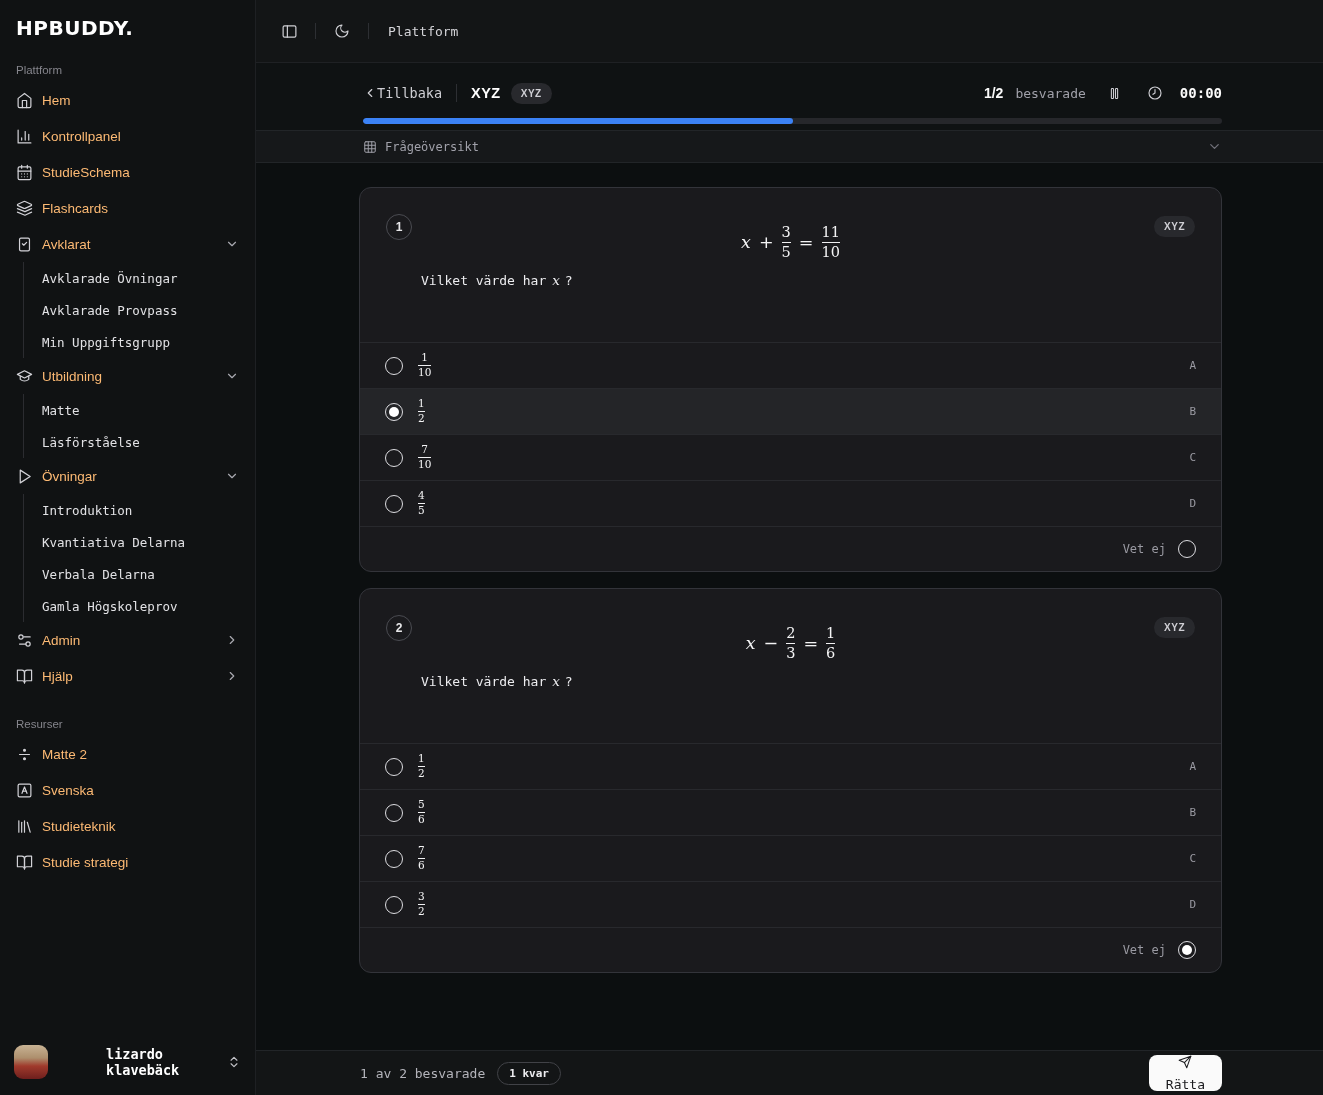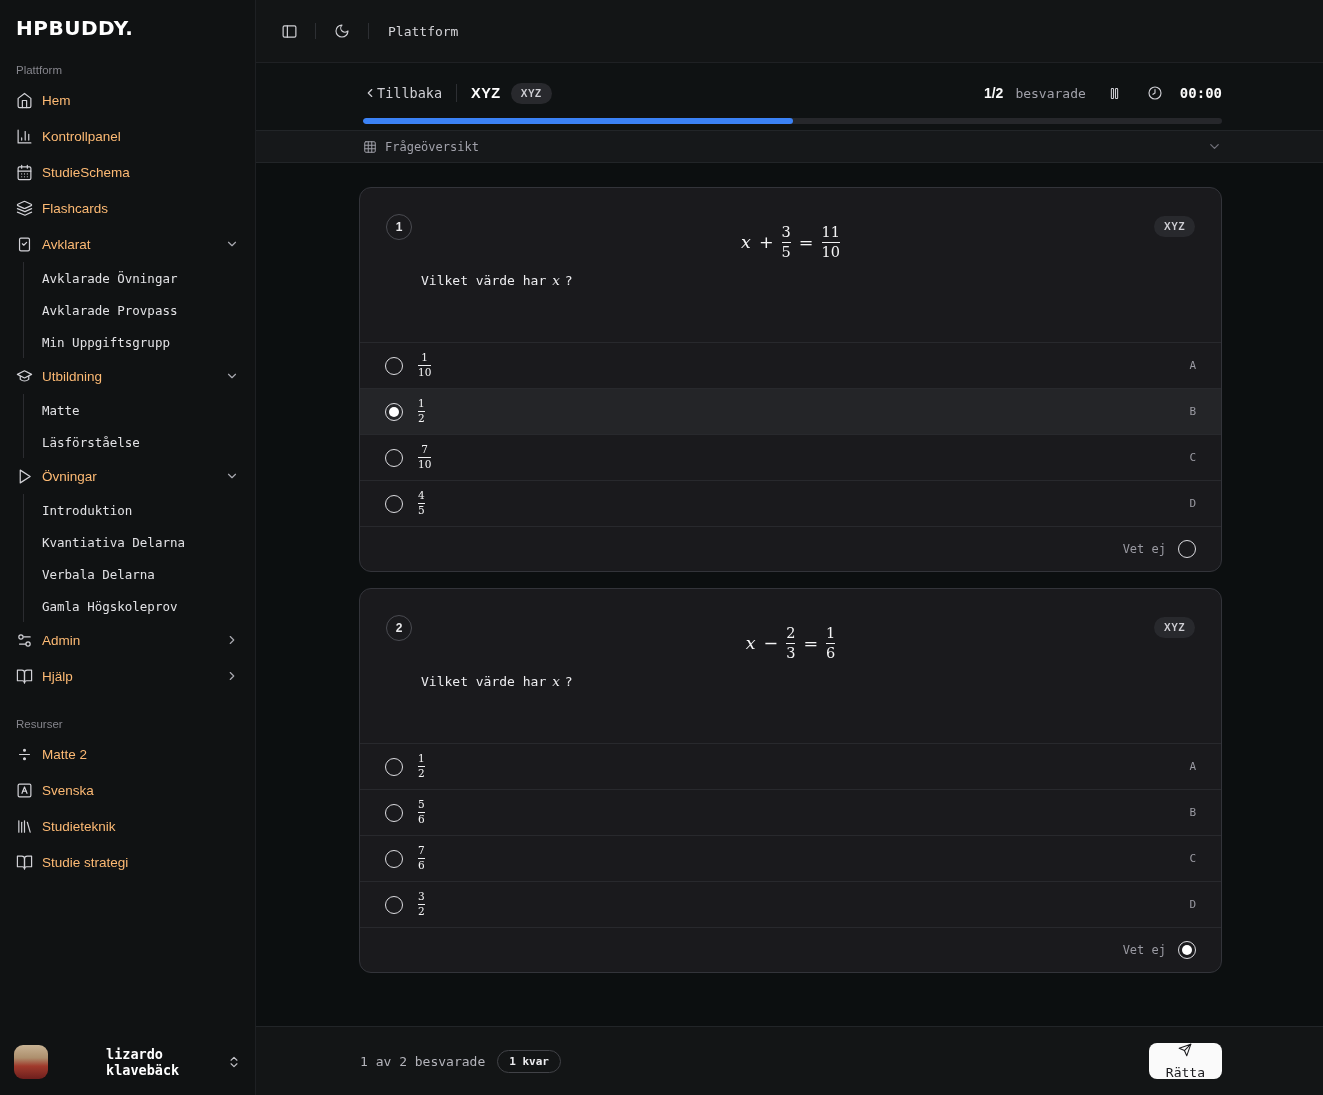--- a/index.html
+++ b/index.html
@@ -65,21 +65,21 @@
   .option-row.selected { background:#242528; }
   .opt-frac { display:inline-flex; flex-direction:column; align-items:center; font-family:"DejaVu Serif", serif; font-size:10.5px; line-height:1.1; color:#f4f4f5; margin-left:15px; }
   .opt-frac .frac-bar { margin:1px 0; }
   .opt-letter { margin-left:auto; font-family:"DejaVu Sans Mono", monospace; font-size:11px; color:#9a9aa2; }
   .radio { width:18px; height:18px; border-radius:50%; border:1.5px solid #dcdce0; flex:none; position:relative; }
   .radio.checked::after { content:""; position:absolute; inset:3px; border-radius:50%; background:#fff; }
   .vet-row { display:flex; align-items:center; justify-content:flex-end; gap:12px; height:45px; padding:16px 25px; border-top:1px solid #28292d; }
   .vet-label { font-family:"DejaVu Sans Mono", monospace; font-size:12px; color:#9a9aa2; }
 
   
-  .footer-bar { flex:none; height:69px; background:#131516; border-top:1px solid #222528; display:flex; align-items:center; padding:0 101px 0 104px; }
+  .footer-bar { flex:none; height:45px; background:#131516; border-top:1px solid #222528; display:flex; align-items:center; padding:0 101px 0 104px; }
   .footer-left { display:flex; align-items:center; gap:12px; }
   .footer-answered { font-family:"DejaVu Sans Mono", monospace; font-size:13px; color:#b4b4bb; }
   .kvar-pill { border:1px solid #414247; border-radius:999px; padding:4px 11px; font-family:"DejaVu Sans Mono", monospace; font-size:11px; font-weight:bold; color:#ececef; }
   .submit-btn { margin-left:auto; display:flex; align-items:center; gap:8px; height:36px; padding:0 17px; background:#fafafa; color:#1b1b1e; border:none; border-radius:8px; font-family:"DejaVu Sans Mono", monospace; font-size:13px; cursor:pointer;flex-direction:column; }
 </style>
 </head>
 <body>
 
 <div class="app">
 

